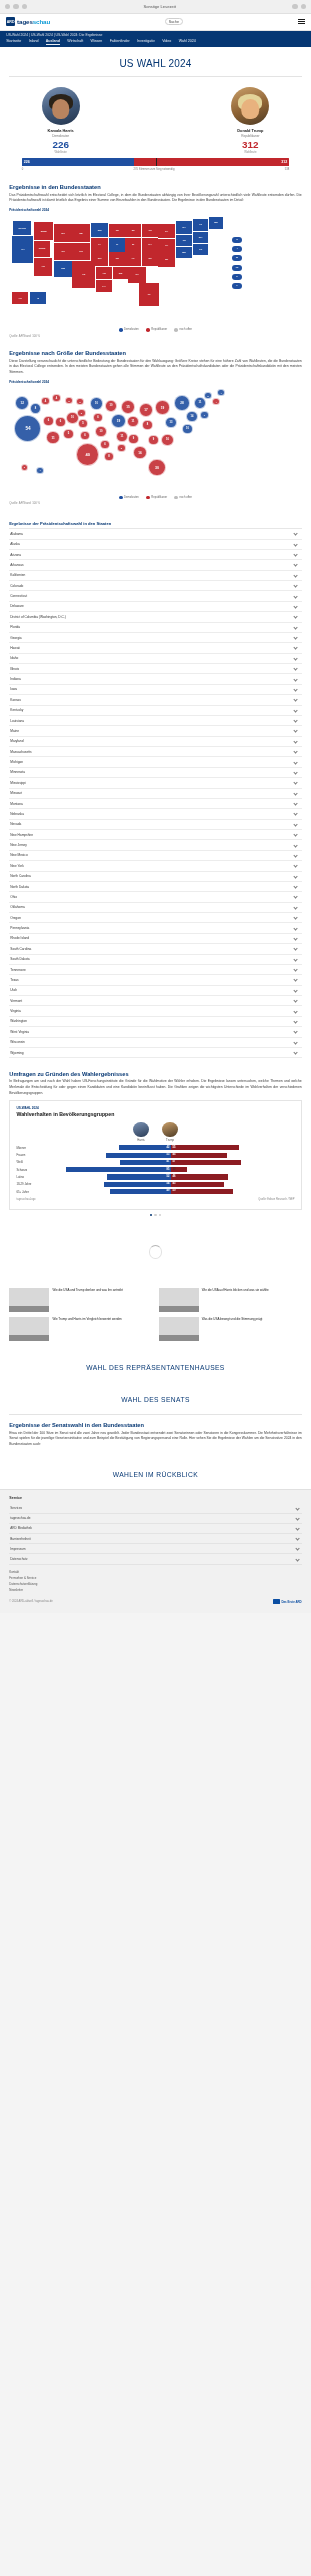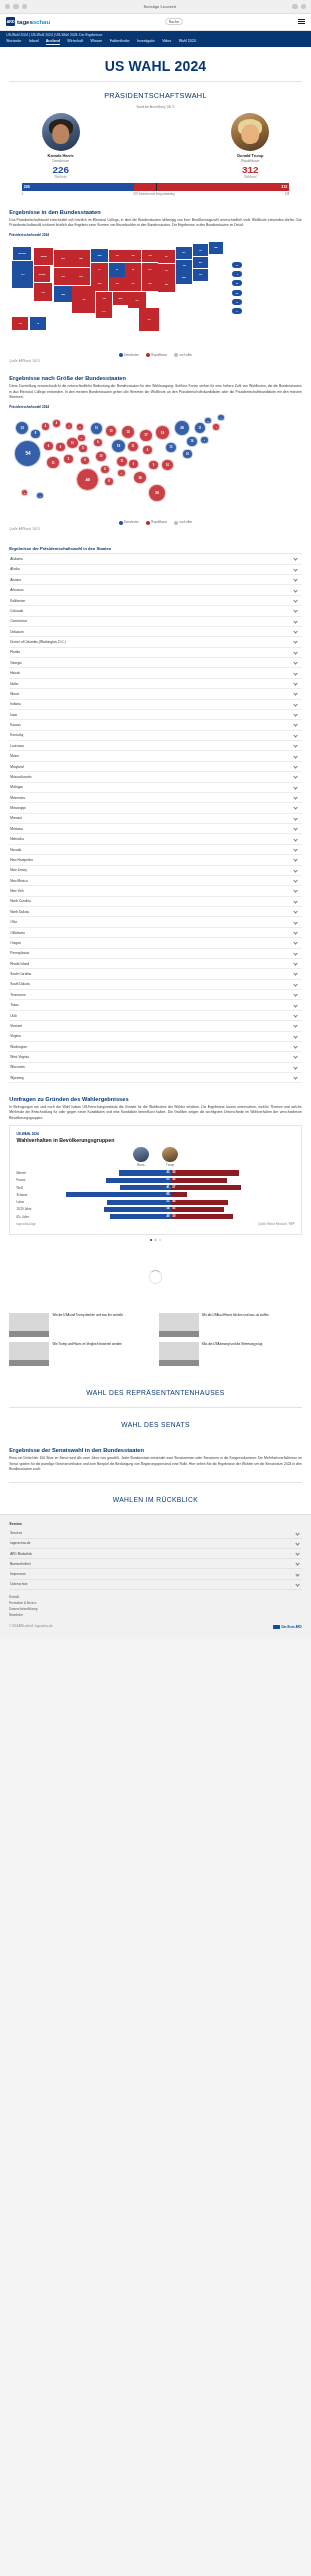--- a/index.html
+++ b/index.html
@@ -52,21 +52,21 @@
   .navbar-crumb { font-size: 3.4px; opacity: .85; margin-bottom: 1.6px; }
   .navbar-row { display: flex; gap: 7.3px; font-size: 3.6px; }
   .navbar-row .item { opacity: .92; padding-bottom: 1px; }
   .navbar-row .item.active { border-bottom: 1px solid #ffffff; font-weight: bold; }
 
   
   .title-band {
     background: #ffffff; text-align: center; padding: 10.4px 0 7.3px;
   }
   .title-band h1 {
-    margin: 0; font-size: 14px; font-weight: bold; color: #063773; letter-spacing: 0.2px;
+    margin: 0; font-size: 10px; font-weight: normal; color: #063773; letter-spacing: 0.2px;
   }
   .divider-thin { height: 0.5px; background: #e3e3e3; margin: 0 9.3px; }
 
   
   .section { padding: 7.3px 9.3px 5.2px; background: #ffffff; }
   h2.section-title {
     margin: 0 0 4.1px; font-size: 7.3px; font-weight: normal; color: #063773;
     text-align: center; letter-spacing: 0.3px;
   }
   h3.sub-title {
@@ -275,24 +275,20 @@
   </div>
 
   <div class="title-band">
     <h1>US WAHL 2024</h1>
   </div>
   <div class="divider-thin"></div>
 
   <div class="divider-thin"></div>
 
   <div class="section">
-    <div class="cand-head">
-      <h2 class="section-title">PRÄSIDENTSCHAFTSWAHL</h2>
-      <div class="eyebrow">Stand der Auszählung: 100 %</div>
-    </div>
 
     <div class="cand-row">
       <div class="cand dem">
         <div class="photo harris">
           <div class="hair"></div>
             <div class="face"></div>
         </div>
         <div class="name">Kamala Harris</div>
         <div class="party">Demokraten</div>
         <div class="evs">226</div>

